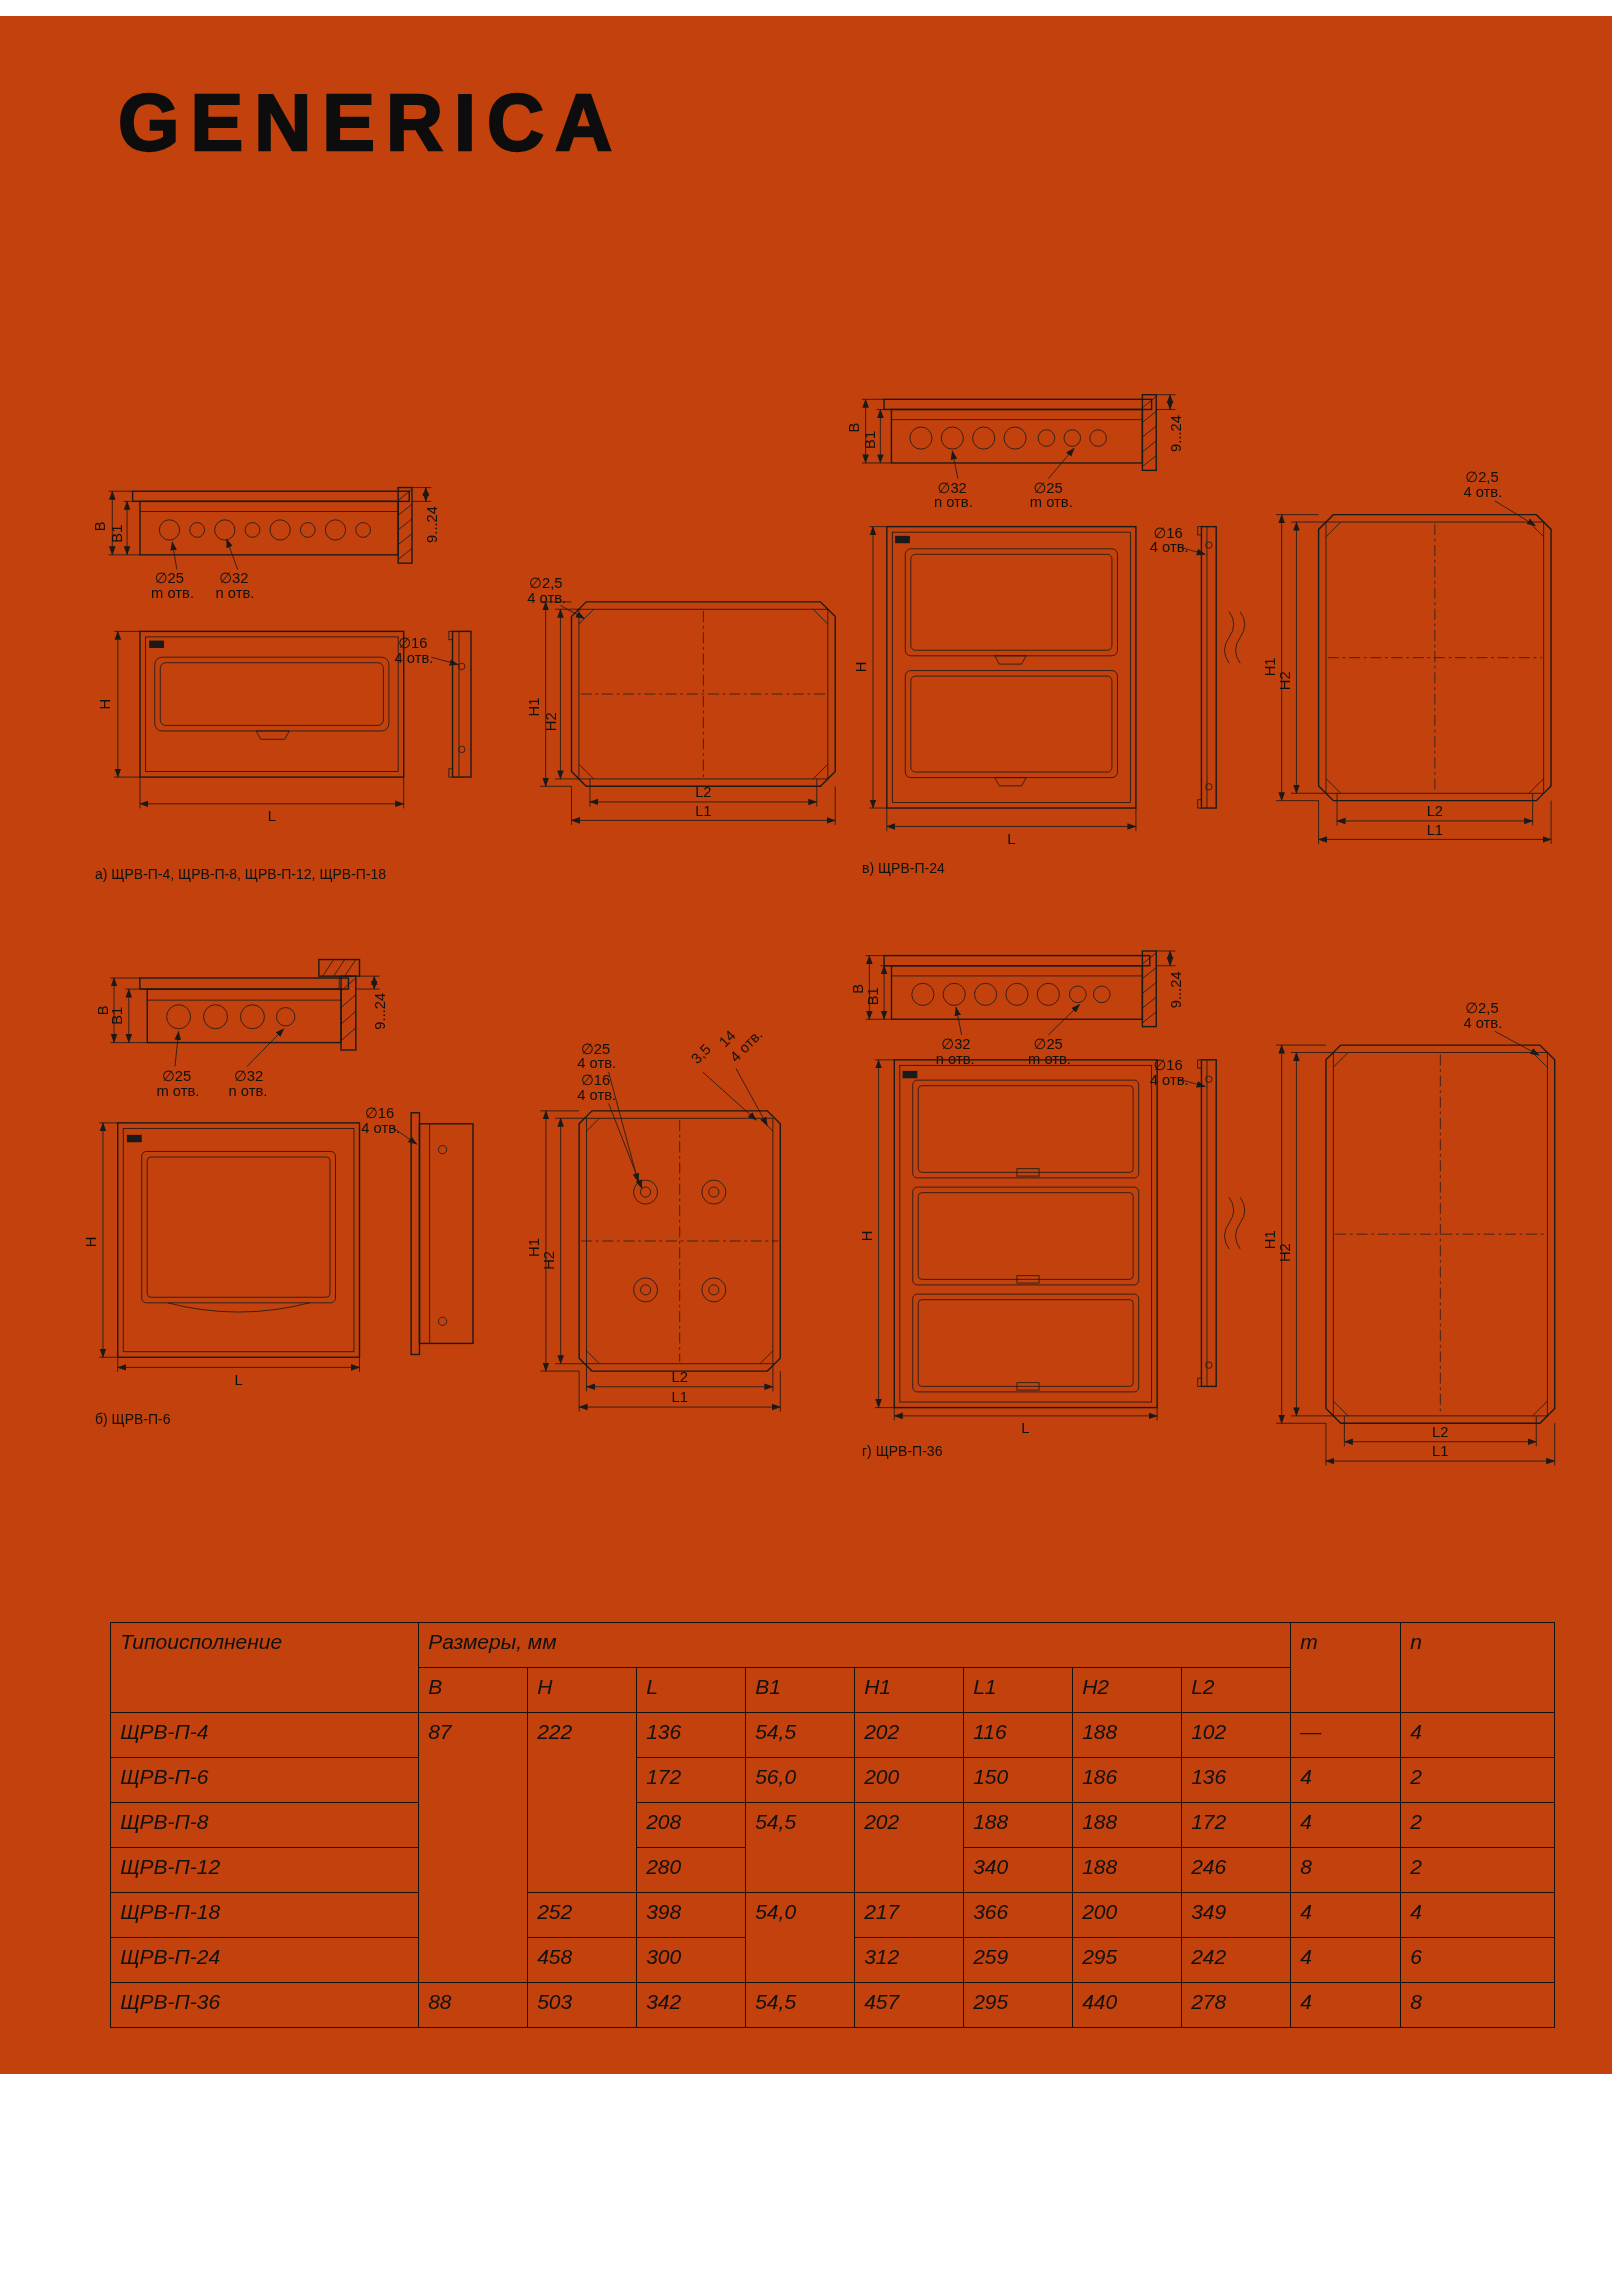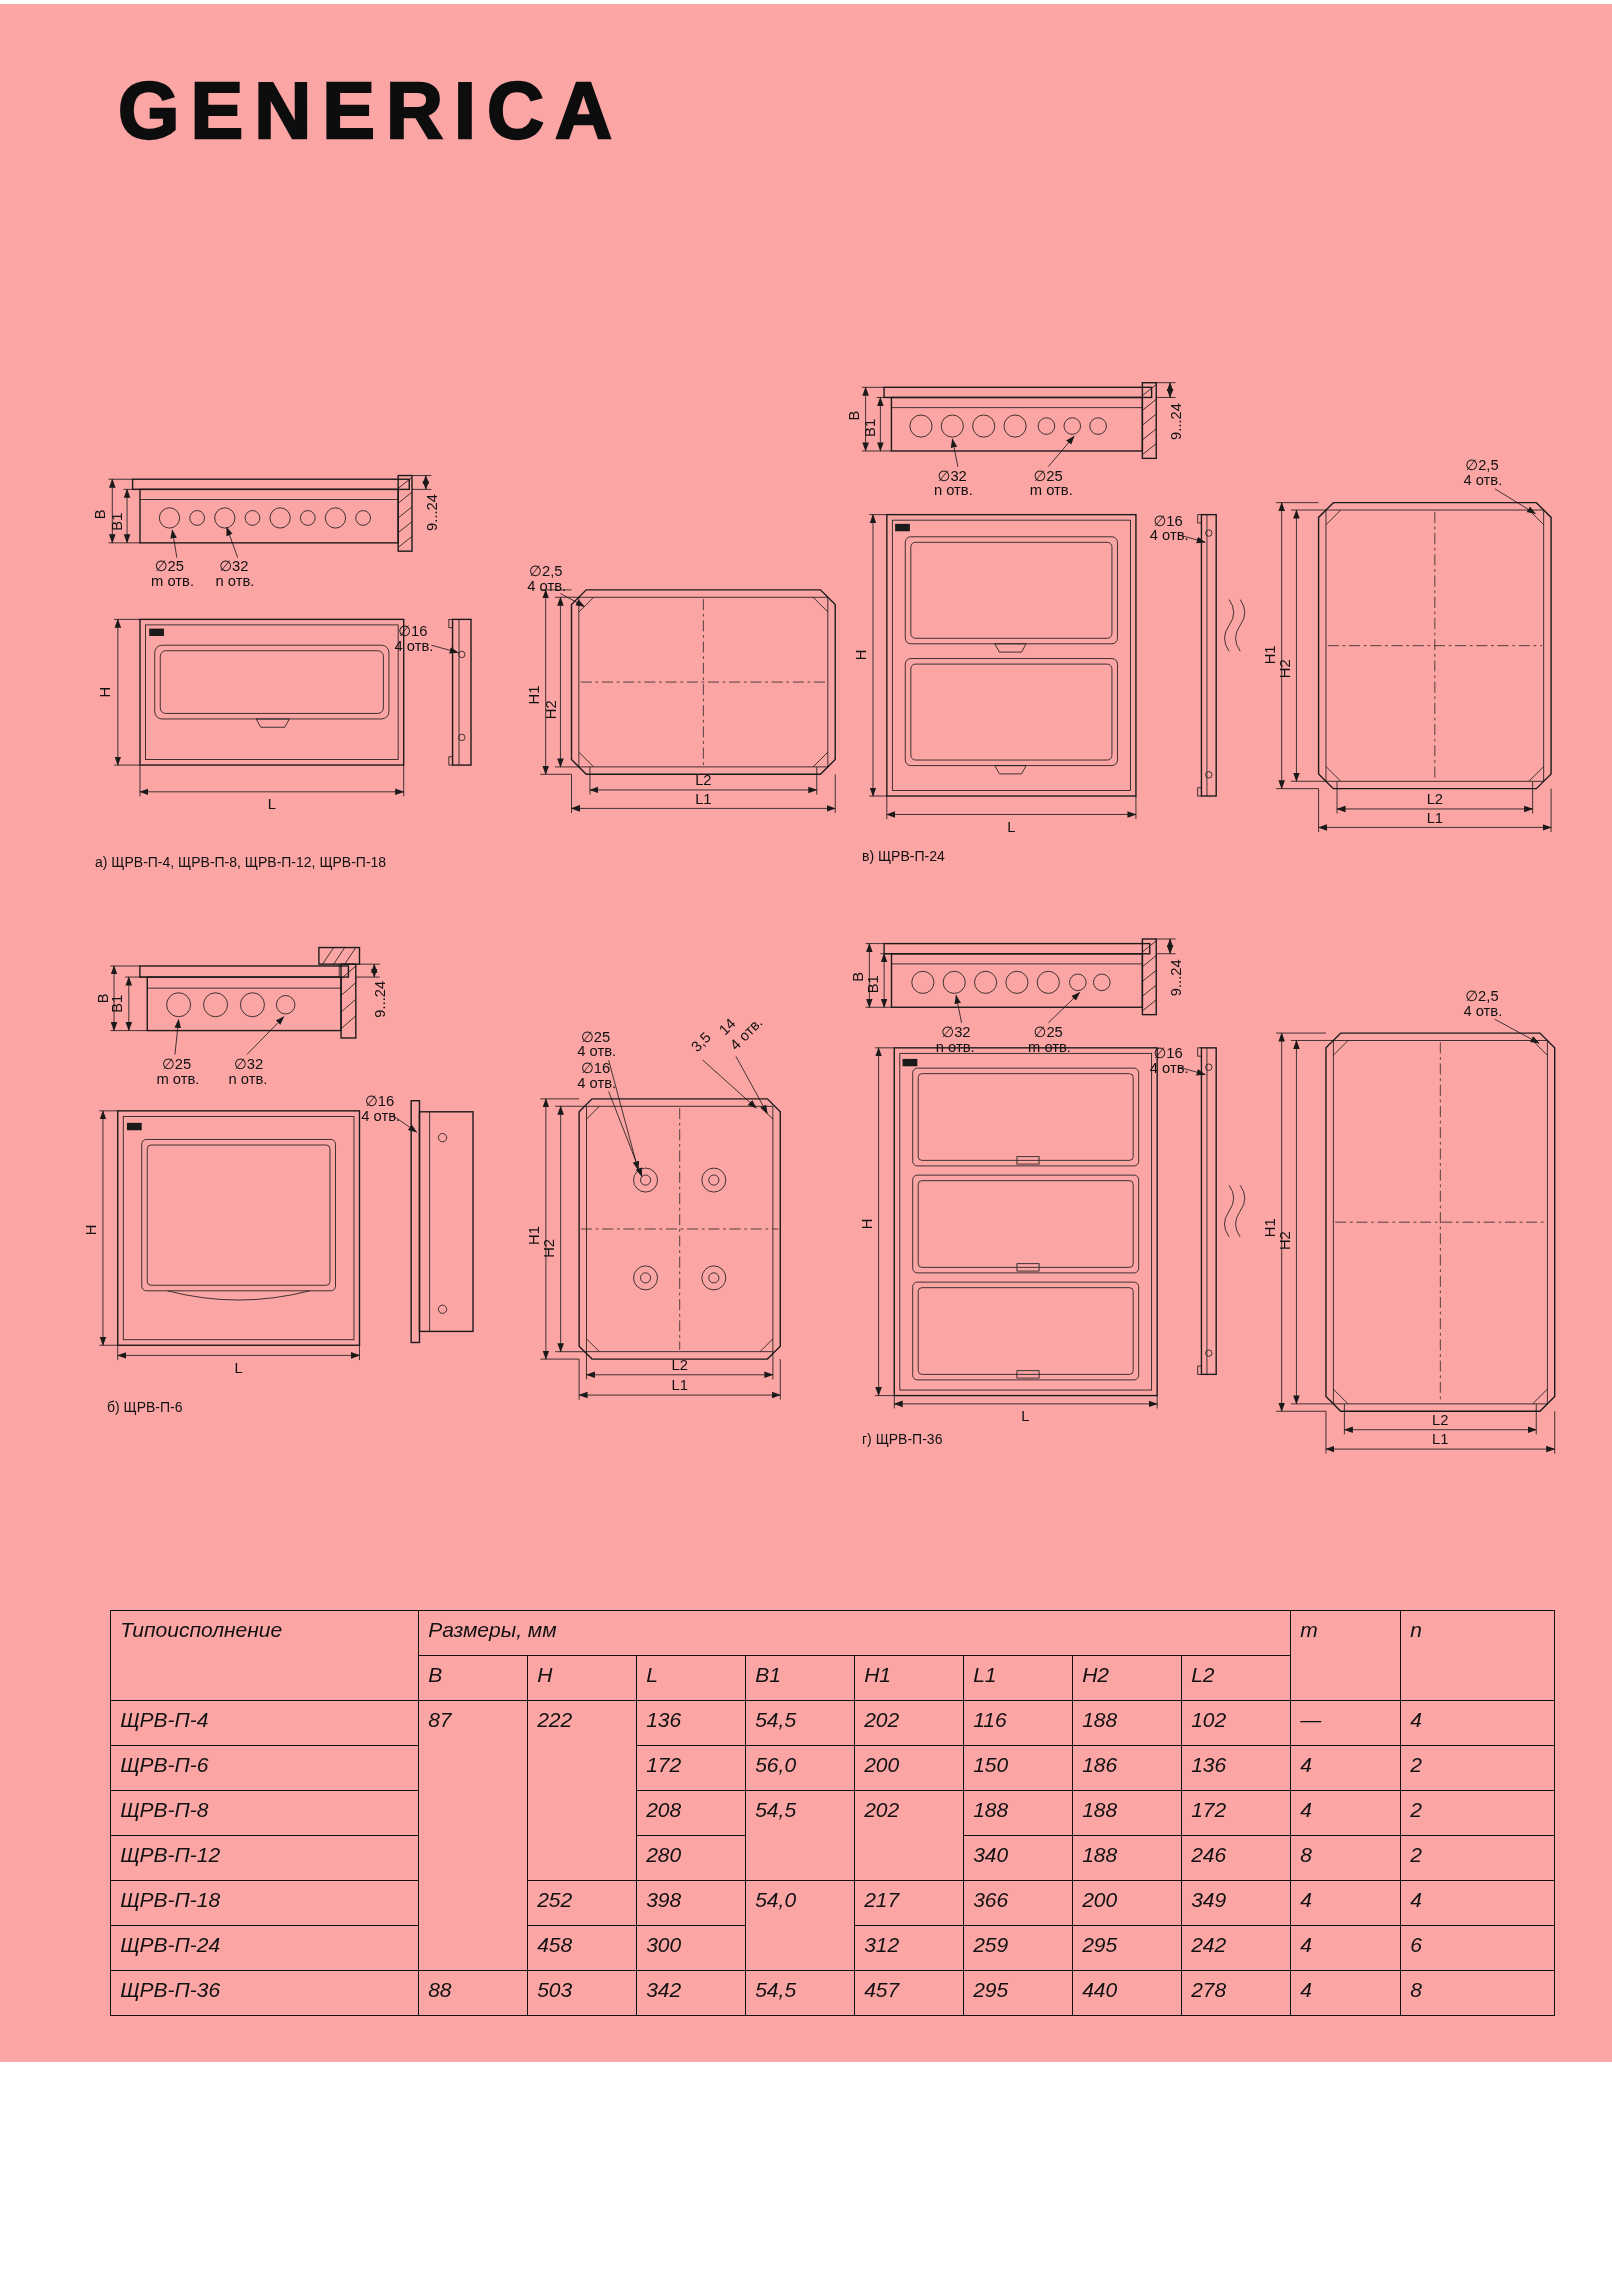--- a/index.html
+++ b/index.html
@@ -1,18 +1,18 @@
 <!DOCTYPE html>
 <html style="font-size:14.8px"><head>
 <meta charset="utf-8">
 <style>
   * { margin:0; padding:0; box-sizing:border-box; }
   html,body { background:#ffffff; }
   body { font-family:"Liberation Sans", sans-serif; color:#111; }
-  .page { position:relative; width:1612px; height:2058px; background:#fca5a5; margin:4px auto; overflow:hidden; }
+  .page { position:relative; width:1612px; height:2058px; background:#c2410c; margin:16px auto; overflow:hidden; }
 
   .logo { position:absolute; left:118px; top:61px; font-size:79px; font-weight:bold;
           letter-spacing:11px; color:#0d0d0d; -webkit-text-stroke:2.3px #0d0d0d; }
 
   .figcap { position:absolute; font-size:14px; color:#111; }
   .caption { position:absolute; left:80px; top:2208px; font-size:24px; color:#111; }
 
   svg.drw { position:absolute; overflow:visible; }
   svg .o { fill:none; stroke:#1a1a1a; stroke-width:1.5; }
   svg .t { fill:none; stroke:#1a1a1a; stroke-width:0.9; }
@@ -341,21 +341,21 @@
       <line class="t" x1="540" y1="444" x2="540" y2="474"></line>
         <line class="t" x1="742" y1="444" x2="742" y2="474"></line>
       <line class="d" x1="540" y1="469" x2="742" y2="469"></line>
       <text x="641" y="464" text-anchor="middle">L2</text>
       <line class="t" x1="532" y1="452" x2="532" y2="496"></line>
         <line class="t" x1="750" y1="452" x2="750" y2="496"></line>
       <line class="d" x1="532" y1="491" x2="750" y2="491"></line>
       <text x="641" y="486" text-anchor="middle">L1</text>
     </g>
   </svg>
-  <div class="figcap" style="left:107px;top:1395px">б) ЩРВ-П-6</div>
+  <div class="figcap" style="left:95px;top:1395px">б) ЩРВ-П-6</div>
 
   <svg class="drw" style="left:849px;top:923px" width="715" height="535" viewBox="0 0 775 580">
     <g>
       <rect class="o" x="38" y="18" width="288" height="11"></rect>
       <rect class="o" x="46" y="29" width="272" height="58"></rect>
       <line class="t" x1="46" y1="40" x2="318" y2="40"></line>
       <circle class="t" cx="80" cy="60" r="12"></circle>
         <circle class="t" cx="114" cy="60" r="12"></circle>
       <circle class="t" cx="148" cy="60" r="12"></circle>
         <circle class="t" cx="182" cy="60" r="12"></circle>

